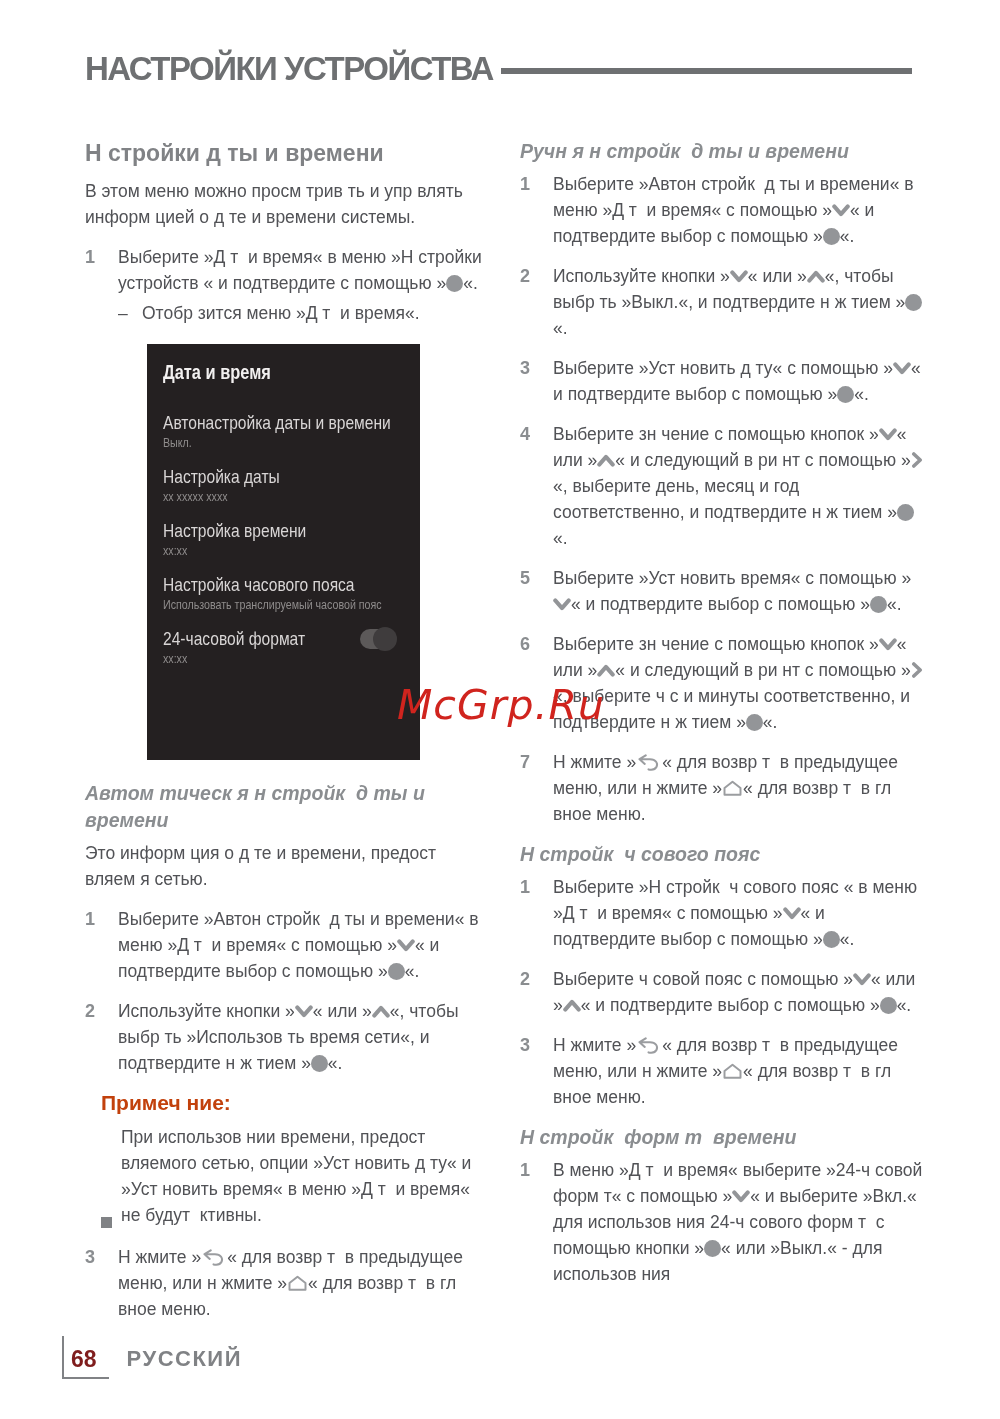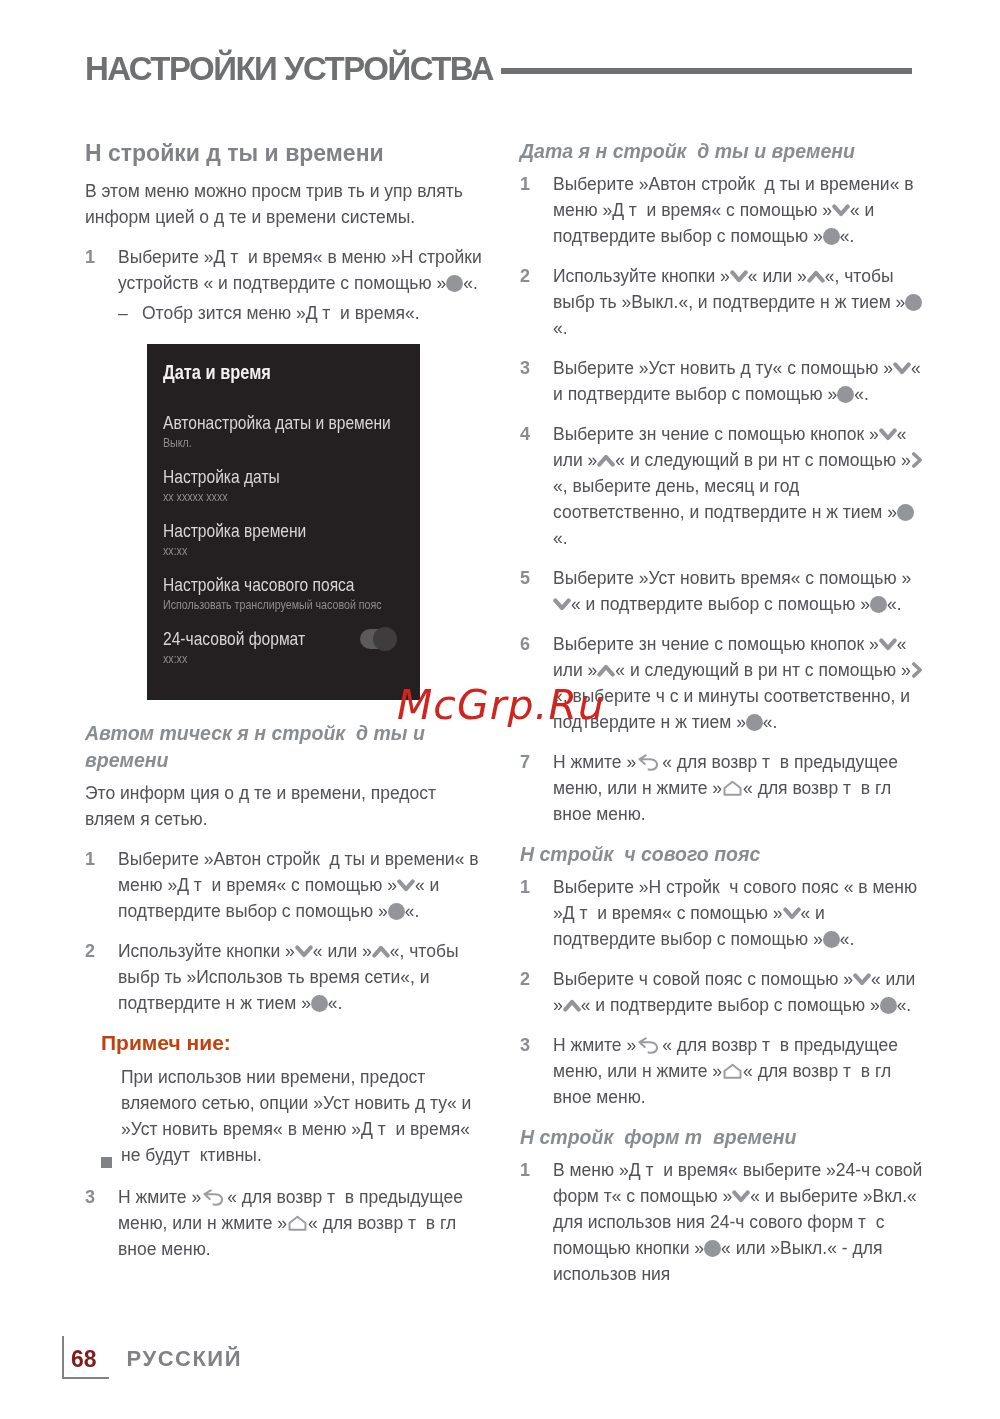--- a/index.html
+++ b/index.html
@@ -35,21 +35,21 @@
   .chev svg path{stroke:#939598;fill:none;stroke-width:4.5;stroke-linecap:round;stroke-linejoin:round;}
   .chev-r{width:12px;height:16px;vertical-align:-2px;}
   .chev-r svg path{stroke:#939598;fill:none;stroke-width:4.5;stroke-linecap:round;stroke-linejoin:round;}
   .ok{width:17px;height:17px;border-radius:50%;background:#939598;vertical-align:-3px;}
   .back{width:26px;height:17px;vertical-align:-3px;}
   .back svg path{stroke:#9b9da0;fill:none;stroke-width:2.2;stroke-linecap:round;}
   .home{width:21px;height:16px;vertical-align:-2px;}
   .home svg path{stroke:#9b9da0;fill:none;stroke-width:2.2;stroke-linejoin:round;}
   
   .tvmenu{
-    margin:18px 0 20px 62px;width:273px;height:356px;background:#242021;
+    margin:18px 0 20px 62px;width:273px;height:416px;background:#242021;
     padding:16px 0 0 16px;box-sizing:border-box;position:relative;
   }
   .cond{display:inline-block;transform:scaleX(.82);transform-origin:left center;white-space:nowrap;}
   .tvtitle{font-size:20px;font-weight:bold;color:#f2f0f0;margin-bottom:28px;line-height:24px;}
   .tvitem{margin-bottom:15px;position:relative;}
   .tvlabel{font-size:19px;color:#d9d6d6;line-height:22px;}
   .tvvalue{font-size:13px;color:#8f8c8c;line-height:17px;}
   .toggle{position:absolute;right:26px;top:1px;width:34px;height:20px;border-radius:10px;background:#5c5959;}
   .knob{position:absolute;right:-3px;top:-2px;width:24px;height:24px;border-radius:50%;background:#3f3c3d;}
   
@@ -143,21 +143,21 @@
     <span class="num">3</span>
     <span class="txt">Н жмите »<span class="icn back"><svg viewBox="0 0 26 18">
             <path d="M3 5.5 L9.5 1.5 M3 5.5 L8.5 10.5 M3 5.5 H14 C20.5 5.5 22.5 10 21 13.5 C19.6 16.3 16 17 12.5 16.3"></path>
           </svg></span>« для возвр т  в предыдущее меню, или н жмите »<span class="icn home"><svg viewBox="0 0 22 18">
             <path d="M2 9 L11 2 L20 9 V16.5 H2 Z"></path>
           </svg></span>« для возвр т  в гл вное меню.</span>
   </div>
 </div>
 
 <div class="col" id="colR">
-  <h3 class="sub" style="margin-top:0">Дата я н стройк  д ты и времени</h3>
+  <h3 class="sub" style="margin-top:0">Ручн я н стройк  д ты и времени</h3>
 
   <div class="step">
     <span class="num">1</span>
     <span class="txt">Выберите »Автон стройк  д ты и времени« в меню »Д т  и время« с помощью »<span class="icn chev"><svg viewBox="0 0 20 13">
             <path d="M2.5 2 L10 10.5 L17.5 2"></path>
           </svg></span>« и подтвердите выбор с помощью »<span class="icn ok"></span>«.</span>
   </div>
   <div class="step">
     <span class="num">2</span>
     <span class="txt">Используйте кнопки »<span class="icn chev"><svg viewBox="0 0 20 13">

